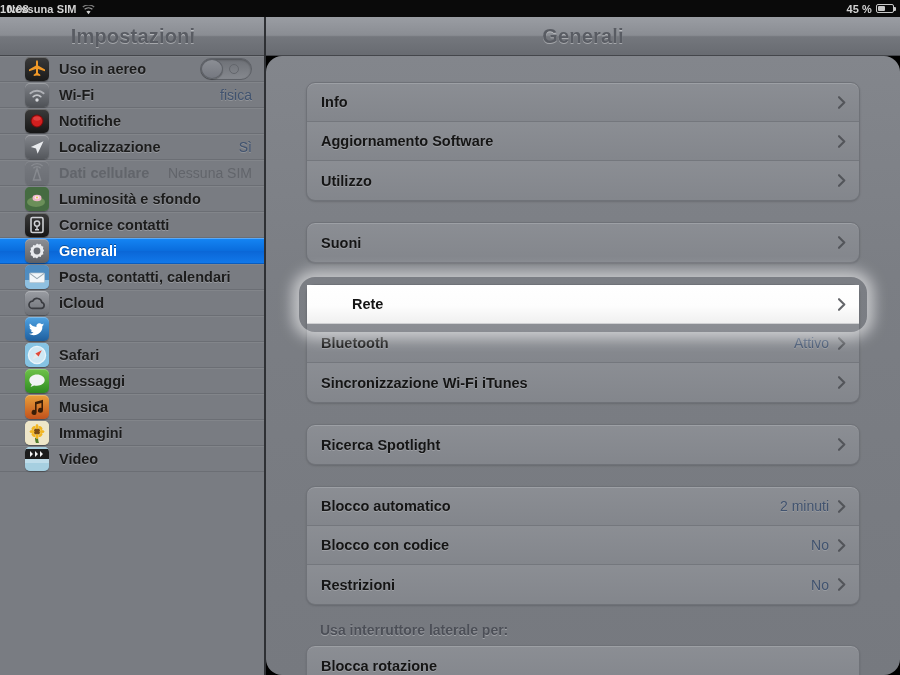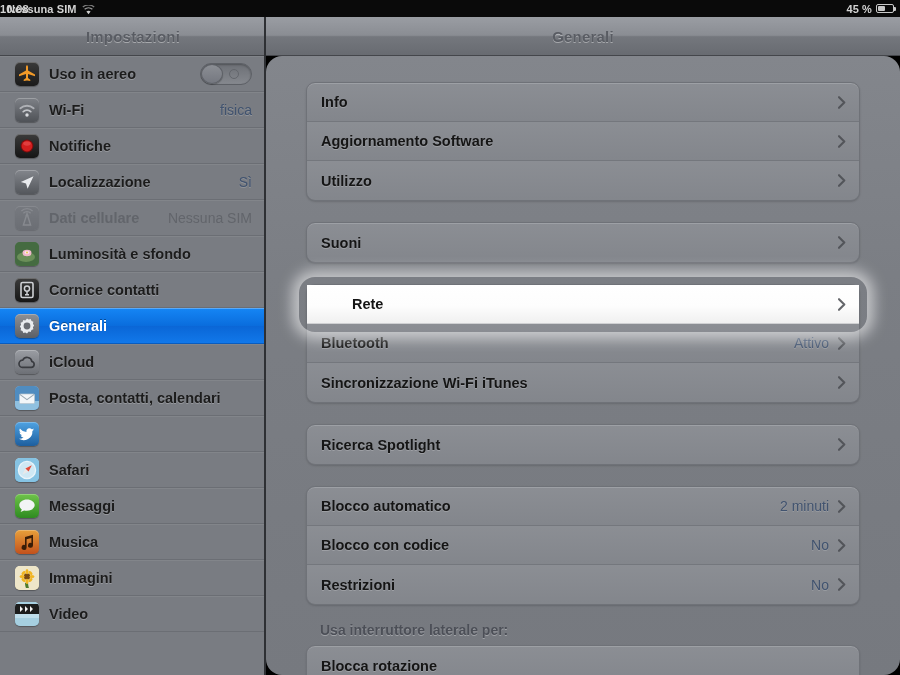--- a/index.html
+++ b/index.html
@@ -37,41 +37,41 @@
   }
 
   
   .navbar {
     position:absolute; top:17px; height:39px;
     background:linear-gradient(to bottom,#9a9da3 0%,#8a8d93 48%,#74777d 52%,#686b71 100%);
     border-bottom:1px solid #44464b;
     display:flex; align-items:center; justify-content:center;
   }
   .navbar .title {
-    font-size:15px; font-weight:bold; color:#595c63;
+    font-size:20px; font-weight:bold; color:#595c63;
     text-shadow:0 1px 0 rgba(255,255,255,0.38);
     letter-spacing:.2px;
   }
   #navbar-left  { left:0;   width:266px; }
   #navbar-right { left:266px; width:634px; }
 
   .panel-divider {
     position:absolute; top:17px; left:264px; width:2px; height:658px;
     background:#2e3034; z-index:6;
   }
 
   
   .sidebar {
     position:absolute; top:56px; left:0; width:264px; height:619px;
     background:#797c82;
     overflow:hidden;
   }
   .side-row {
-    position:relative; height:36px; display:flex; align-items:center;
-    padding-left:15px;
+    position:relative; height:26px; display:flex; align-items:center;
+    padding-left:25px;
     border-bottom:1px solid #6b6e74;
     box-shadow:inset 0 1px 0 rgba(255,255,255,0.07);
   }
   .side-row .s-icon {
     width:24px; height:24px; border-radius:5px; flex:none;
     margin-right:10px; position:relative; overflow:hidden;
     box-shadow:inset 0 1px 0 rgba(255,255,255,0.25), 0 1px 1px rgba(0,0,0,0.3);
   }
   .side-row .s-label {
     font-size:14.5px; font-weight:bold; color:#1c1c1c;
@@ -264,33 +264,33 @@
         <span class="s-label">Cornice contatti</span>
       </div>
       <div class="side-row selected">
         <span class="s-icon" style="background: linear-gradient(rgb(141, 144, 150), rgb(92, 95, 101));"><svg viewBox="0 0 24 24" width="24" height="24">
             <path d="M12 4.4l1.7 1.2 2-.5.8 1.9 1.9.8-.5 2 1.2 1.7-1.2 1.7.5 2-1.9.8-.8 1.9-2-.5L12 19.6l-1.7-1.2-2 .5-.8-1.9-1.9-.8.5-2L4.9 12.5l1.2-1.7-.5-2 1.9-.8.8-1.9 2 .5z" fill="#e9ebee"></path>
             <circle cx="12" cy="12" r="3.4" fill="#6a6d73"></circle>
           </svg></span>
         <span class="s-label">Generali</span>
       </div>
       <div class="side-row">
-        <span class="s-icon" style="background: linear-gradient(rgb(154, 157, 163), rgb(109, 112, 118));"><svg viewBox="0 0 24 24" width="24" height="24">
-            <path d="M7.4 17.4a3.6 3.6 0 0 1 .4-7.2 4.8 4.8 0 0 1 9.1 1.3 3 3 0 0 1-.6 5.9z" fill="none" stroke="#3a3c41" stroke-width="1.7" stroke-linejoin="round"></path>
-          </svg></span>
-        <span class="s-label">iCloud</span>
-      </div>
-      <div class="side-row">
         <span class="s-icon" style="background: linear-gradient(rgb(111, 169, 216), rgb(47, 110, 168));"><svg viewBox="0 0 24 24" width="24" height="24">
             <rect width="24" height="24" fill="#4f8cc0"></rect>
             <rect x="0" y="15" width="24" height="9" fill="#8fc0e0"></rect>
             <rect x="4.5" y="8" width="15" height="9.5" rx="1" fill="#f2f6f9" stroke="#b9c6cf" stroke-width=".7"></rect>
             <path d="M4.8 8.4 12 13.6l7.2-5.2" fill="none" stroke="#9aa8b2" stroke-width="1.1"></path>
           </svg></span>
         <span class="s-label">Posta, contatti, calendari</span>
+      </div>
+      <div class="side-row">
+        <span class="s-icon" style="background: linear-gradient(rgb(154, 157, 163), rgb(109, 112, 118));"><svg viewBox="0 0 24 24" width="24" height="24">
+            <path d="M7.4 17.4a3.6 3.6 0 0 1 .4-7.2 4.8 4.8 0 0 1 9.1 1.3 3 3 0 0 1-.6 5.9z" fill="none" stroke="#3a3c41" stroke-width="1.7" stroke-linejoin="round"></path>
+          </svg></span>
+        <span class="s-label">iCloud</span>
       </div>
       <div class="side-row">
         <span class="s-icon" style="background: linear-gradient(rgb(79, 163, 227), rgb(29, 94, 158));"><svg viewBox="0 0 24 24" width="24" height="24">
             <path d="M19.2 7.5c-.6.3-1.2.5-1.8.6.6-.4 1.1-1 1.3-1.7-.6.4-1.3.6-2 .8a3.1 3.1 0 0 0-5.3 2.8C8.8 9.9 6.4 8.6 4.9 6.6a3.1 3.1 0 0 0 1 4.1c-.5 0-1-.2-1.4-.4a3.1 3.1 0 0 0 2.5 3c-.5.2-1 .2-1.4.1a3.1 3.1 0 0 0 2.9 2.1 6.2 6.2 0 0 1-4.6 1.3 8.8 8.8 0 0 0 13.5-7.9c.6-.4 1.2-1 1.6-1.7z" fill="#fff"></path>
           </svg></span>
       </div>
       <div class="side-row">
         <span class="s-icon" style="background: linear-gradient(rgb(159, 212, 236), rgb(78, 158, 201));"><svg viewBox="0 0 24 24" width="24" height="24">
             <rect width="24" height="24" fill="#86c3e3"></rect>
             <circle cx="12" cy="12" r="8.6" fill="#cfe8f4" stroke="#e9f4fa" stroke-width="1.3"></circle>

